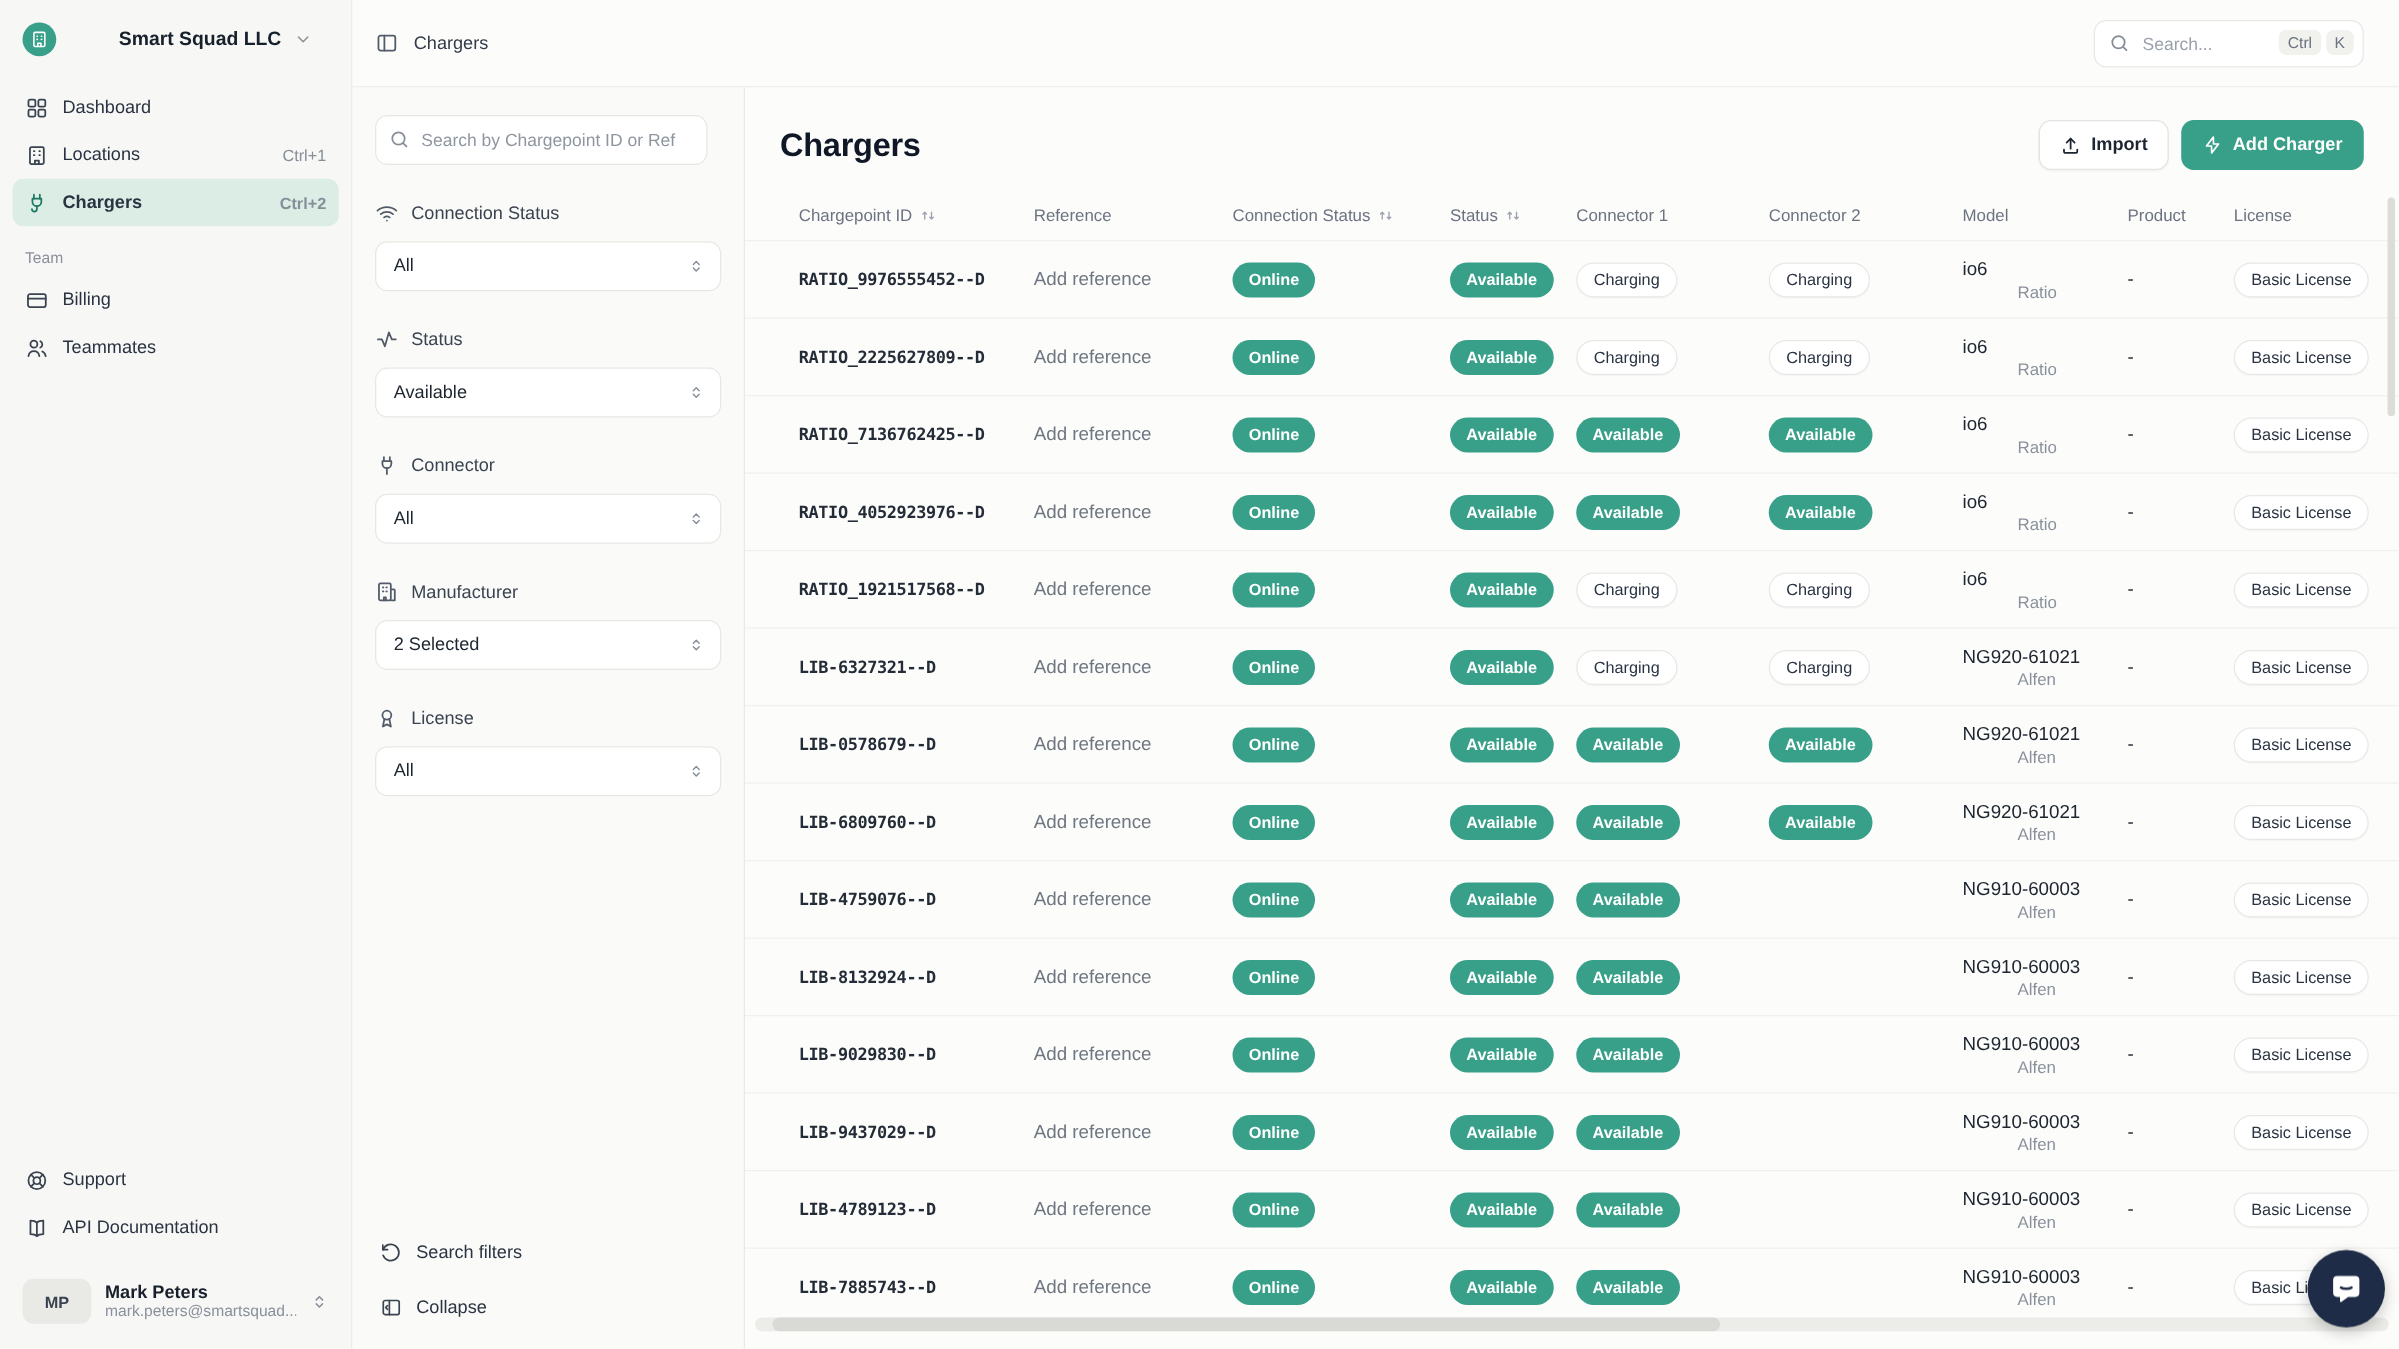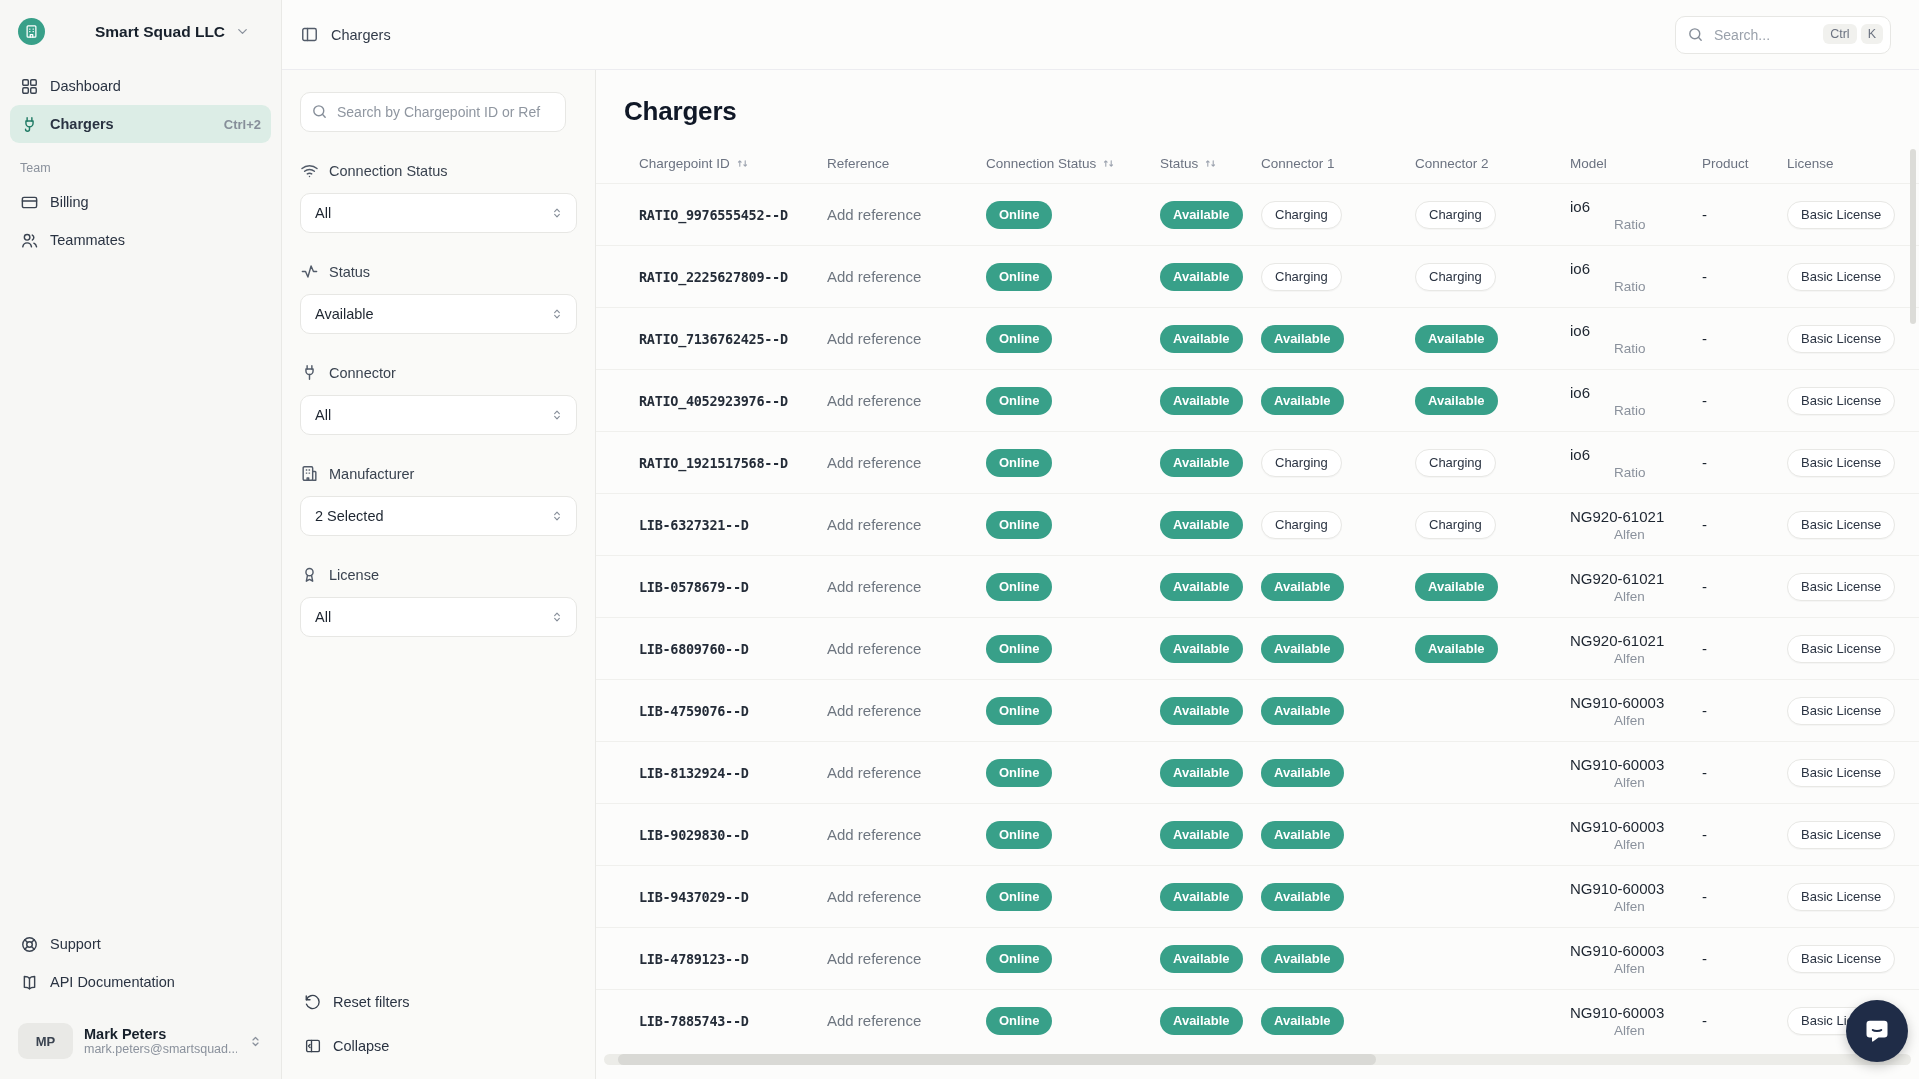--- a/index.html
+++ b/index.html
@@ -155,20 +155,30 @@
               <rect x="3.5" y="3.5" width="7" height="7" rx="1.5"></rect>
               <rect x="13.5" y="3.5" width="7" height="7" rx="1.5"></rect>
               <rect x="3.5" y="13.5" width="7" height="7" rx="1.5"></rect>
               <rect x="13.5" y="13.5" width="7" height="7" rx="1.5"></rect>
             </svg>
         </span>
         <span>Dashboard</span>
       </div>
 
 
+      <div class="nav-item">
+        <span class="nicon">
+          <svg width="19" height="19" viewBox="0 0 24 24" fill="none" stroke="currentColor" stroke-width="1.8" stroke-linecap="round" stroke-linejoin="round">
+              <rect x="5" y="3.5" width="14" height="17" rx="1.5"></rect>
+              <path d="M9 7.5h.5M14.5 7.5h.5M9 11.5h.5M14.5 11.5h.5M10 20.5v-3.5h4v3.5"></path>
+            </svg>
+        </span>
+        <span>Locations</span>
+        <span class="shortcut">Ctrl+1</span>
+      </div>
 
       <div class="nav-item active">
         <span class="nicon">
           <svg width="19" height="19" viewBox="0 0 24 24" fill="none" stroke="currentColor" stroke-width="1.8" stroke-linecap="round" stroke-linejoin="round">
               <path d="M9 3.5v4M15 3.5v4"></path>
               <path d="M7.5 7.5h9v3a4.5 4.5 0 0 1-9 0z"></path>
               <path d="M12 15v3a2.5 2.5 0 0 1-5 0"></path>
             </svg>
         </span>
         <span>Chargers</span>
@@ -378,38 +388,58 @@
         </div>
 
         <div class="filters-bottom">
           <div class="ftool">
             <span class="ficon">
               <svg width="18" height="18" viewBox="0 0 24 24" fill="none" stroke="currentColor" stroke-width="1.8" stroke-linecap="round" stroke-linejoin="round">
                   <path d="M3 4v5h5"></path>
                   <path d="M3.3 9A8.7 8.7 0 1 1 3.3 15"></path>
                 </svg>
             </span>
-            <span>Reset filters</span>
+            <span>Search filters</span>
           </div>
           <div class="ftool">
             <span class="ficon">
               <svg width="18" height="18" viewBox="0 0 24 24" fill="none" stroke="currentColor" stroke-width="1.8" stroke-linecap="round" stroke-linejoin="round">
                   <rect x="3.5" y="4.5" width="17" height="15" rx="2"></rect>
                   <path d="M10 4.5v15"></path>
                   <path d="M8 10l-2 2 2 2"></path>
                 </svg>
             </span>
             <span>Collapse</span>
           </div>
         </div>
       </aside>
 
       <main class="main">
         <div class="main-head">
           <h1 class="page-title">Chargers</h1>
+          <div class="actions">
+            <button class="btn btn-secondary">
+              <span>
+                <svg width="17" height="17" viewBox="0 0 24 24" fill="none" stroke="currentColor" stroke-width="2" stroke-linecap="round" stroke-linejoin="round">
+                    <path d="M12 15.5V4.5"></path>
+                    <path d="M7.5 8.5L12 4l4.5 4.5"></path>
+                    <path d="M4.5 16.5v2a1.8 1.8 0 0 0 1.8 1.8h11.4a1.8 1.8 0 0 0 1.8-1.8v-2"></path>
+                  </svg>
+              </span>
+              <span>Import</span>
+            </button>
+            <button class="btn btn-primary">
+              <span>
+                <svg width="16" height="16" viewBox="0 0 24 24" fill="none" stroke="#fff" stroke-width="2" stroke-linecap="round" stroke-linejoin="round">
+                    <path d="M13 2.5L4.8 13.2h6L11 21.5l8.2-10.7h-6z"></path>
+                  </svg>
+              </span>
+              <span>Add Charger</span>
+            </button>
+          </div>
         </div>
 
         <div class="table-wrap">
           <div class="grid-row thead">
             <div class="th sortable">
               <span>Chargepoint ID</span>
               <span class="sort-ic">
                   <svg width="13" height="13" viewBox="0 0 24 24" fill="none" stroke="currentColor" stroke-width="2" stroke-linecap="round" stroke-linejoin="round">
                     <path d="M7 17V7M4.5 9.5L7 7l2.5 2.5"></path>
                     <path d="M17 7v10M14.5 14.5L17 17l2.5-2.5"></path>

